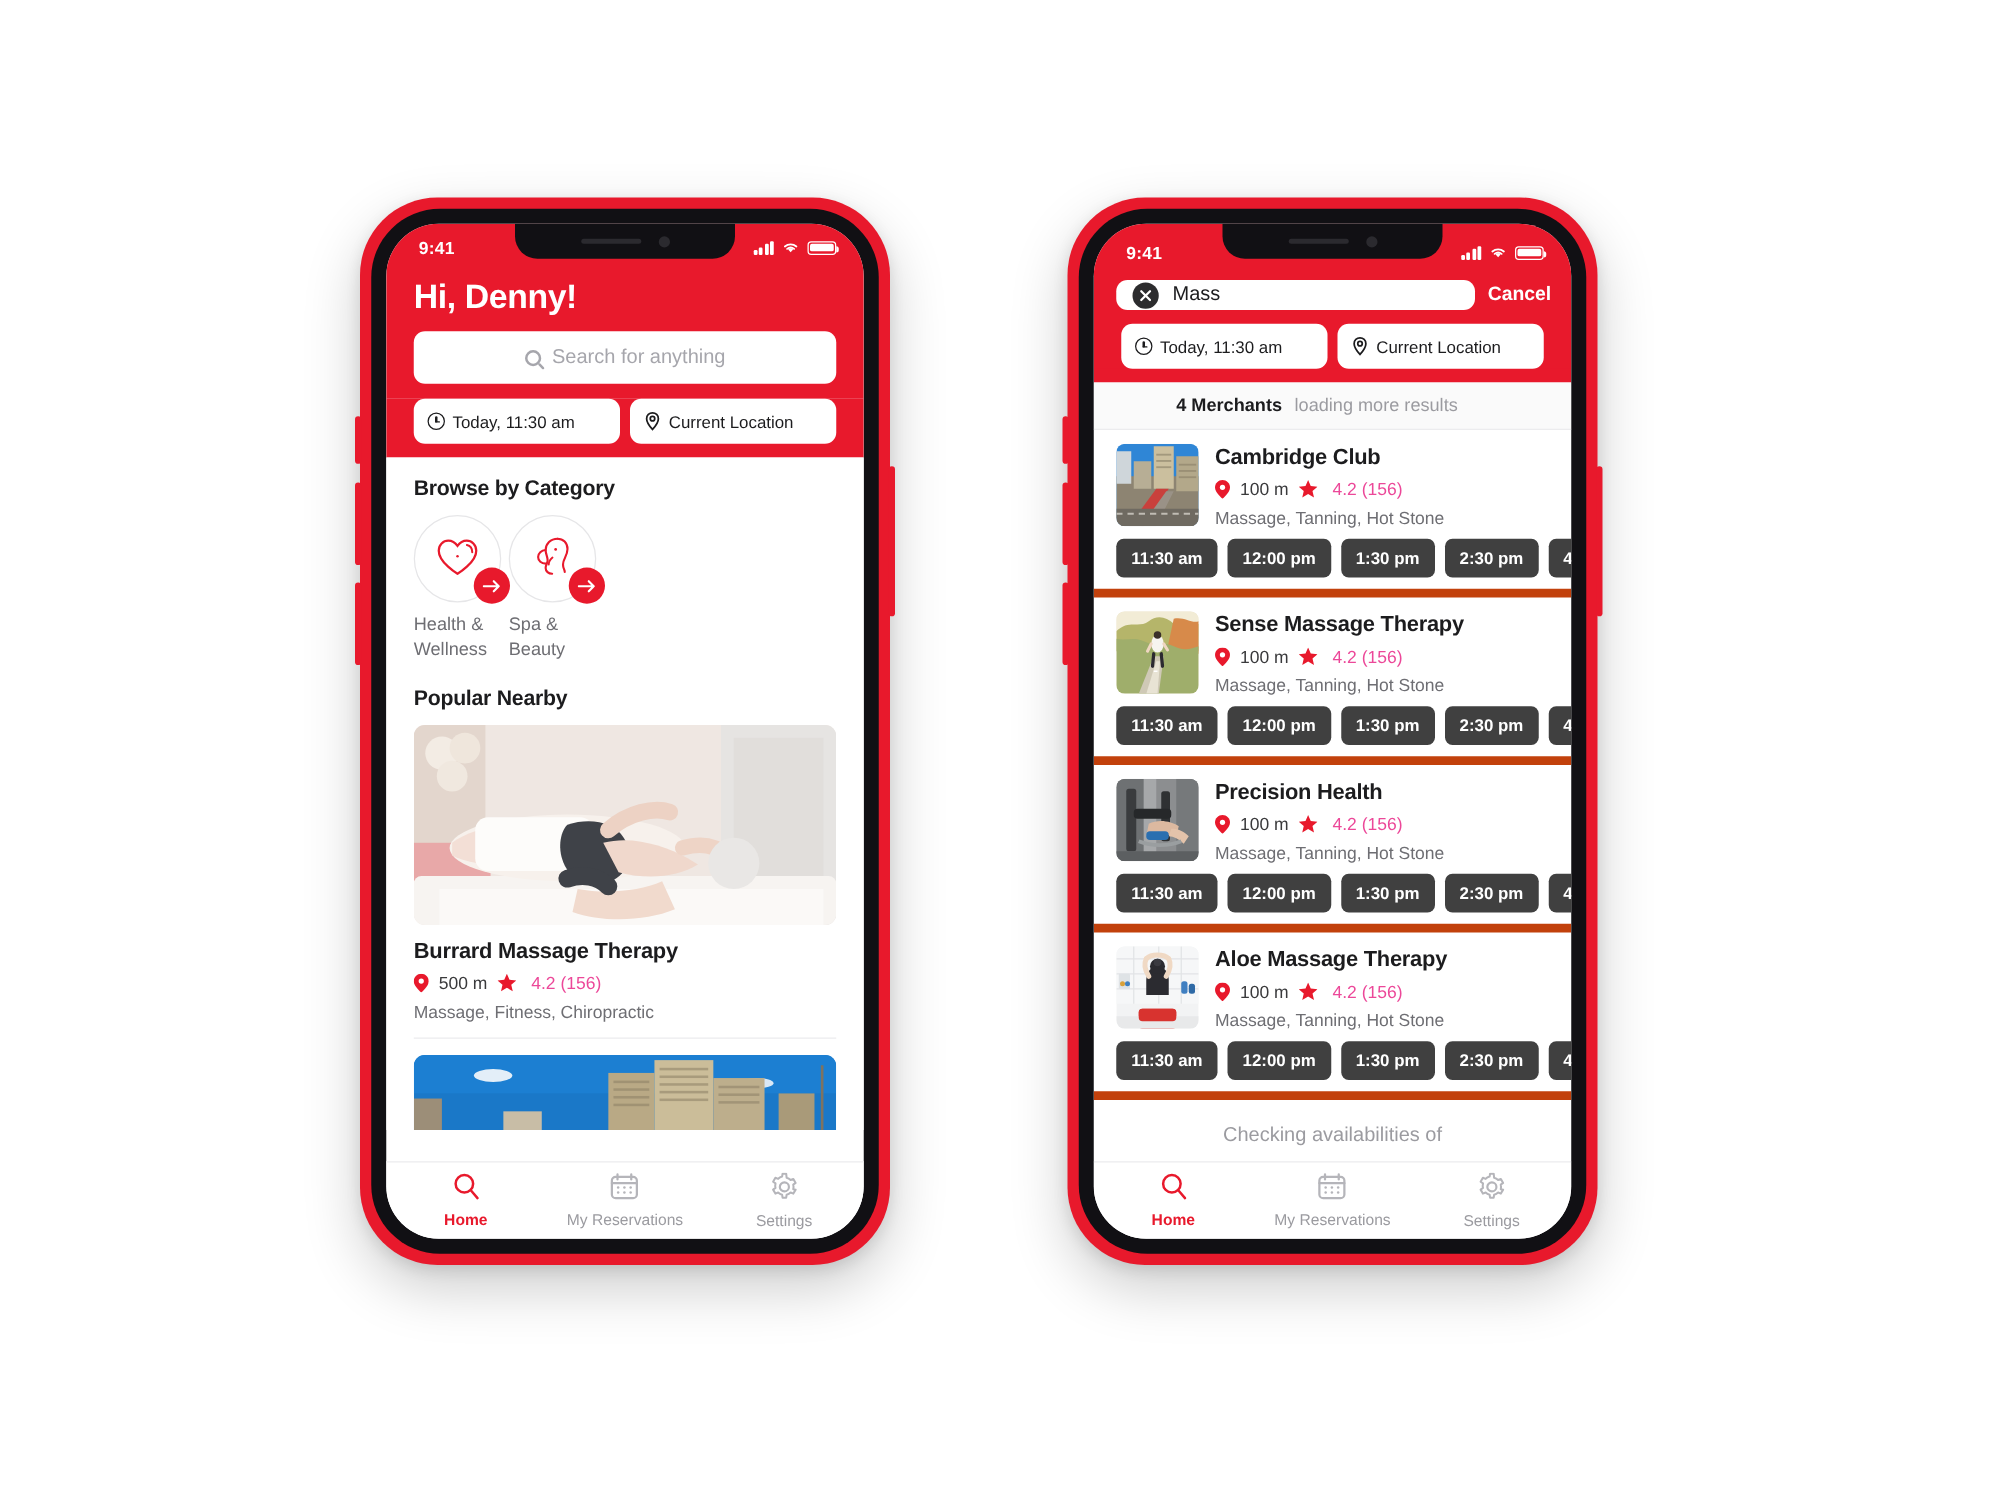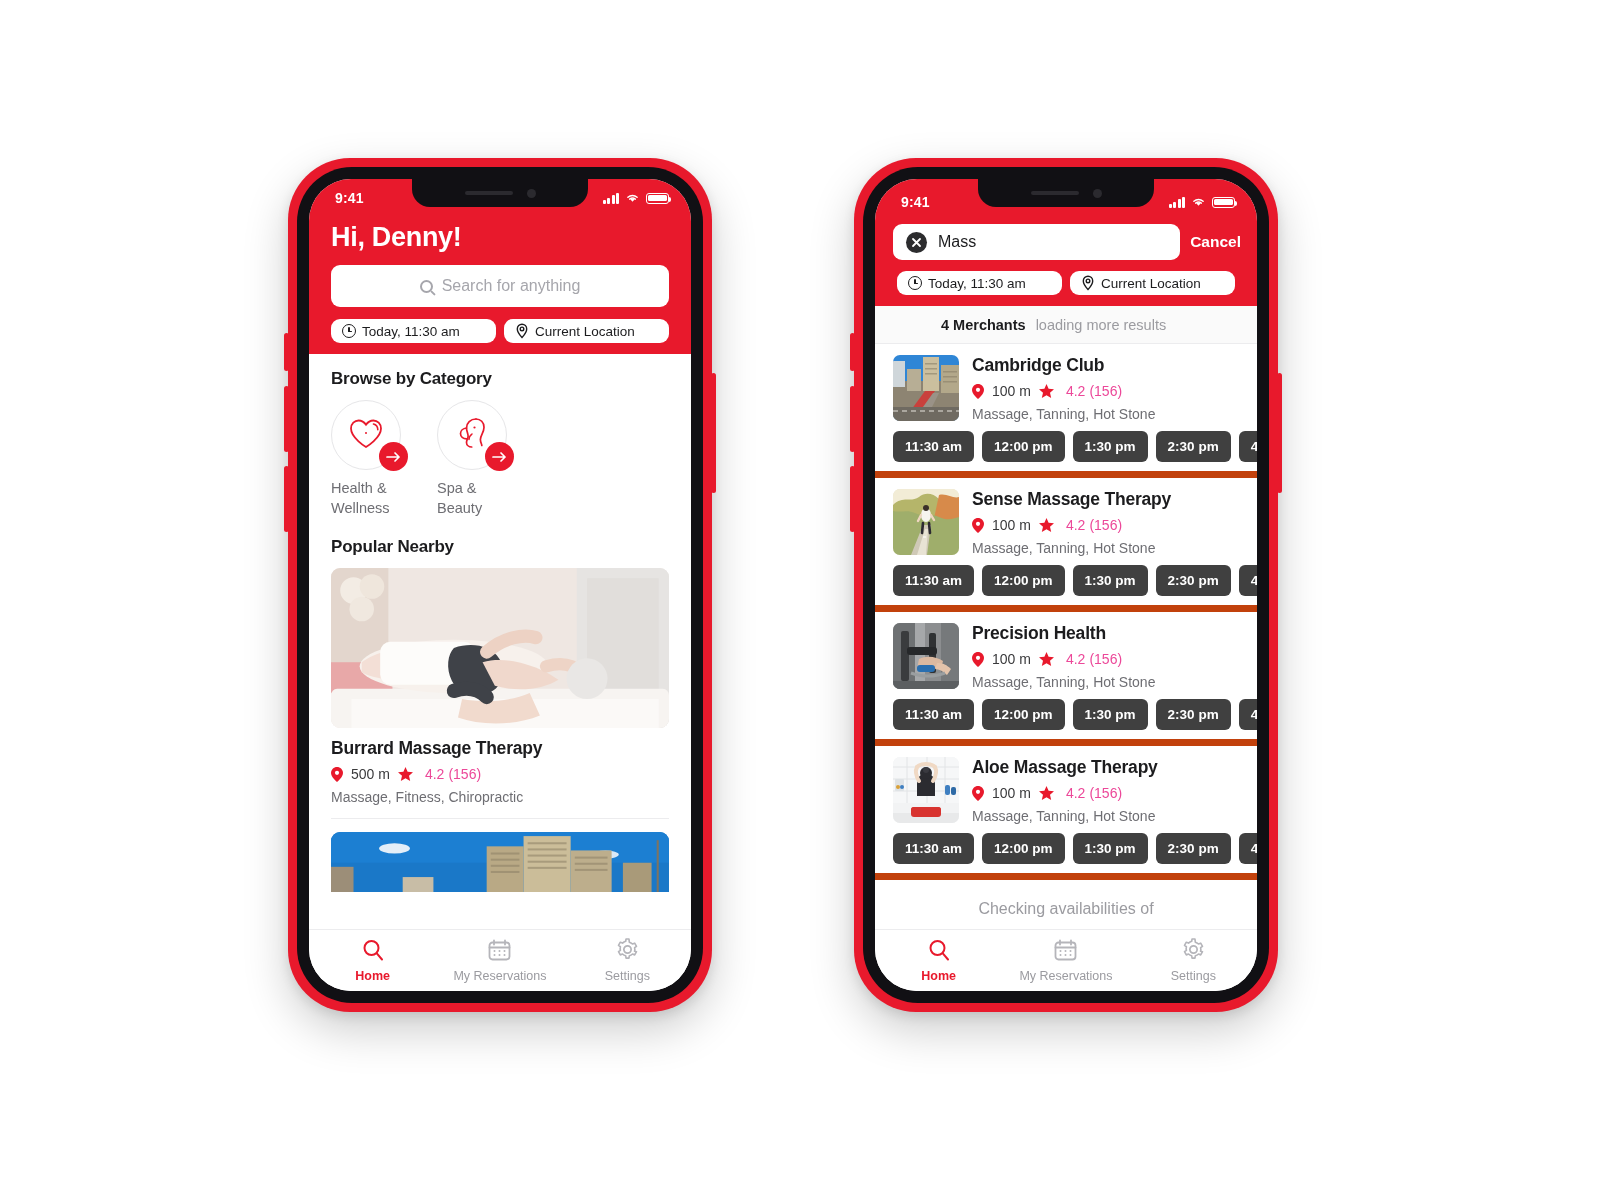--- a/index.html
+++ b/index.html
@@ -79,33 +79,33 @@
     display: flex; align-items: center; justify-content: center; gap: 9px;
   }
   .search-ph { color: #a6a6ac; font-size: 16px; }
   .mag {
     width: 13px; height: 13px; border: 2px solid #a6a6ac; border-radius: 50%; position: relative;
   }
   .mag::after { content:""; position:absolute; right:-5px; bottom:-3.5px; width:6px; height:2px; background:#a6a6ac; transform: rotate(45deg); border-radius:1px;}
 
   .filter-row { background:#e8192c; display: flex; gap: 8px; padding: 0 22px 11px; }
   .pill {
-    background:#fff; border-radius: 9px; height: 24px; flex: 1;
+    background:#fff; border-radius: 9px; height: 36px; flex: 1;
     display:flex; align-items:center; gap:6px; padding: 0 11px;
     font-size: 13.5px; color: #1c1c1e; font-weight: 500; white-space: nowrap; overflow: hidden;
   }
   .clock-ic { width: 14px; height: 14px; border: 1.6px solid #1c1c1e; border-radius: 50%; position: relative; flex: none; }
   .clock-ic::before { content:""; position:absolute; left:5.2px; top:2.3px; width:1.4px; height:4.4px; background:#1c1c1e; border-radius:1px;}
   .clock-ic::after { content:""; position:absolute; left:5.4px; top:5.8px; width:3.4px; height:1.4px; background:#1c1c1e; border-radius:1px;}
   .pin-ic { width: 14px; height: 16px; flex: none; position: relative; }
   .pin-ic svg { display:block; }
 
   .sheet { background:#fff; position: relative; }
   .sec-title { font-size: 17px; font-weight: 800; color: #1c1c1e; padding: 15px 22px 0; letter-spacing: -.2px; }
-  .cats { display: flex; gap: 30px; padding: 11px 22px 0; }
+  .cats { display: flex; padding: 11px 22px 0; }
   .cat { width: 76px; }
   .cat-circ {
     width: 70px; height: 70px; border-radius: 50%; border: 1.5px solid #e6e6e8;
     display:flex; align-items:center; justify-content:center; position: relative;
   }
   .cat-badge {
     position:absolute; right: -8px; bottom: -2px; width: 29px; height: 29px; border-radius: 50%;
     background:#e8192c; display:flex; align-items:center; justify-content:center;
   }
   .cat-label { margin-top: 9px; font-size: 14.5px; color: #6e6e73; line-height: 1.35; text-align: left; }
@@ -129,21 +129,21 @@
     display:flex; align-items:center; z-index: 20;
   }
   .tab { flex:1; display:flex; flex-direction:column; align-items:center; gap: 4px; }
   .tab-label { font-size: 12.5px; color: #9b9ba0; }
   .tab.active .tab-label { color:#e8192c; font-weight: 700; }
 
   
   .red-head2 { background:#e8192c; padding: 4px 0 11px; }
   .srch-row { display:flex; align-items:center; gap: 10px; padding: 0 16px 0 18px; }
   .srch-field {
-    flex: 1; background:#fff; border-radius: 9px; height: 36px;
+    flex: 1; background:#fff; border-radius: 9px; height: 24px;
     display:flex; align-items:center; gap: 11px; padding: 0 13px;
   }
   .clear-x {
     width: 21px; height: 21px; border-radius: 50%; background: #2c2c2e; flex:none;
     display:flex; align-items:center; justify-content:center;
   }
   .srch-val { font-size: 16px; color: #1c1c1e; }
   .cancel-btn { color:#fff; font-size: 15.5px; font-weight: 600; white-space: nowrap; }
 
   .results-head {

